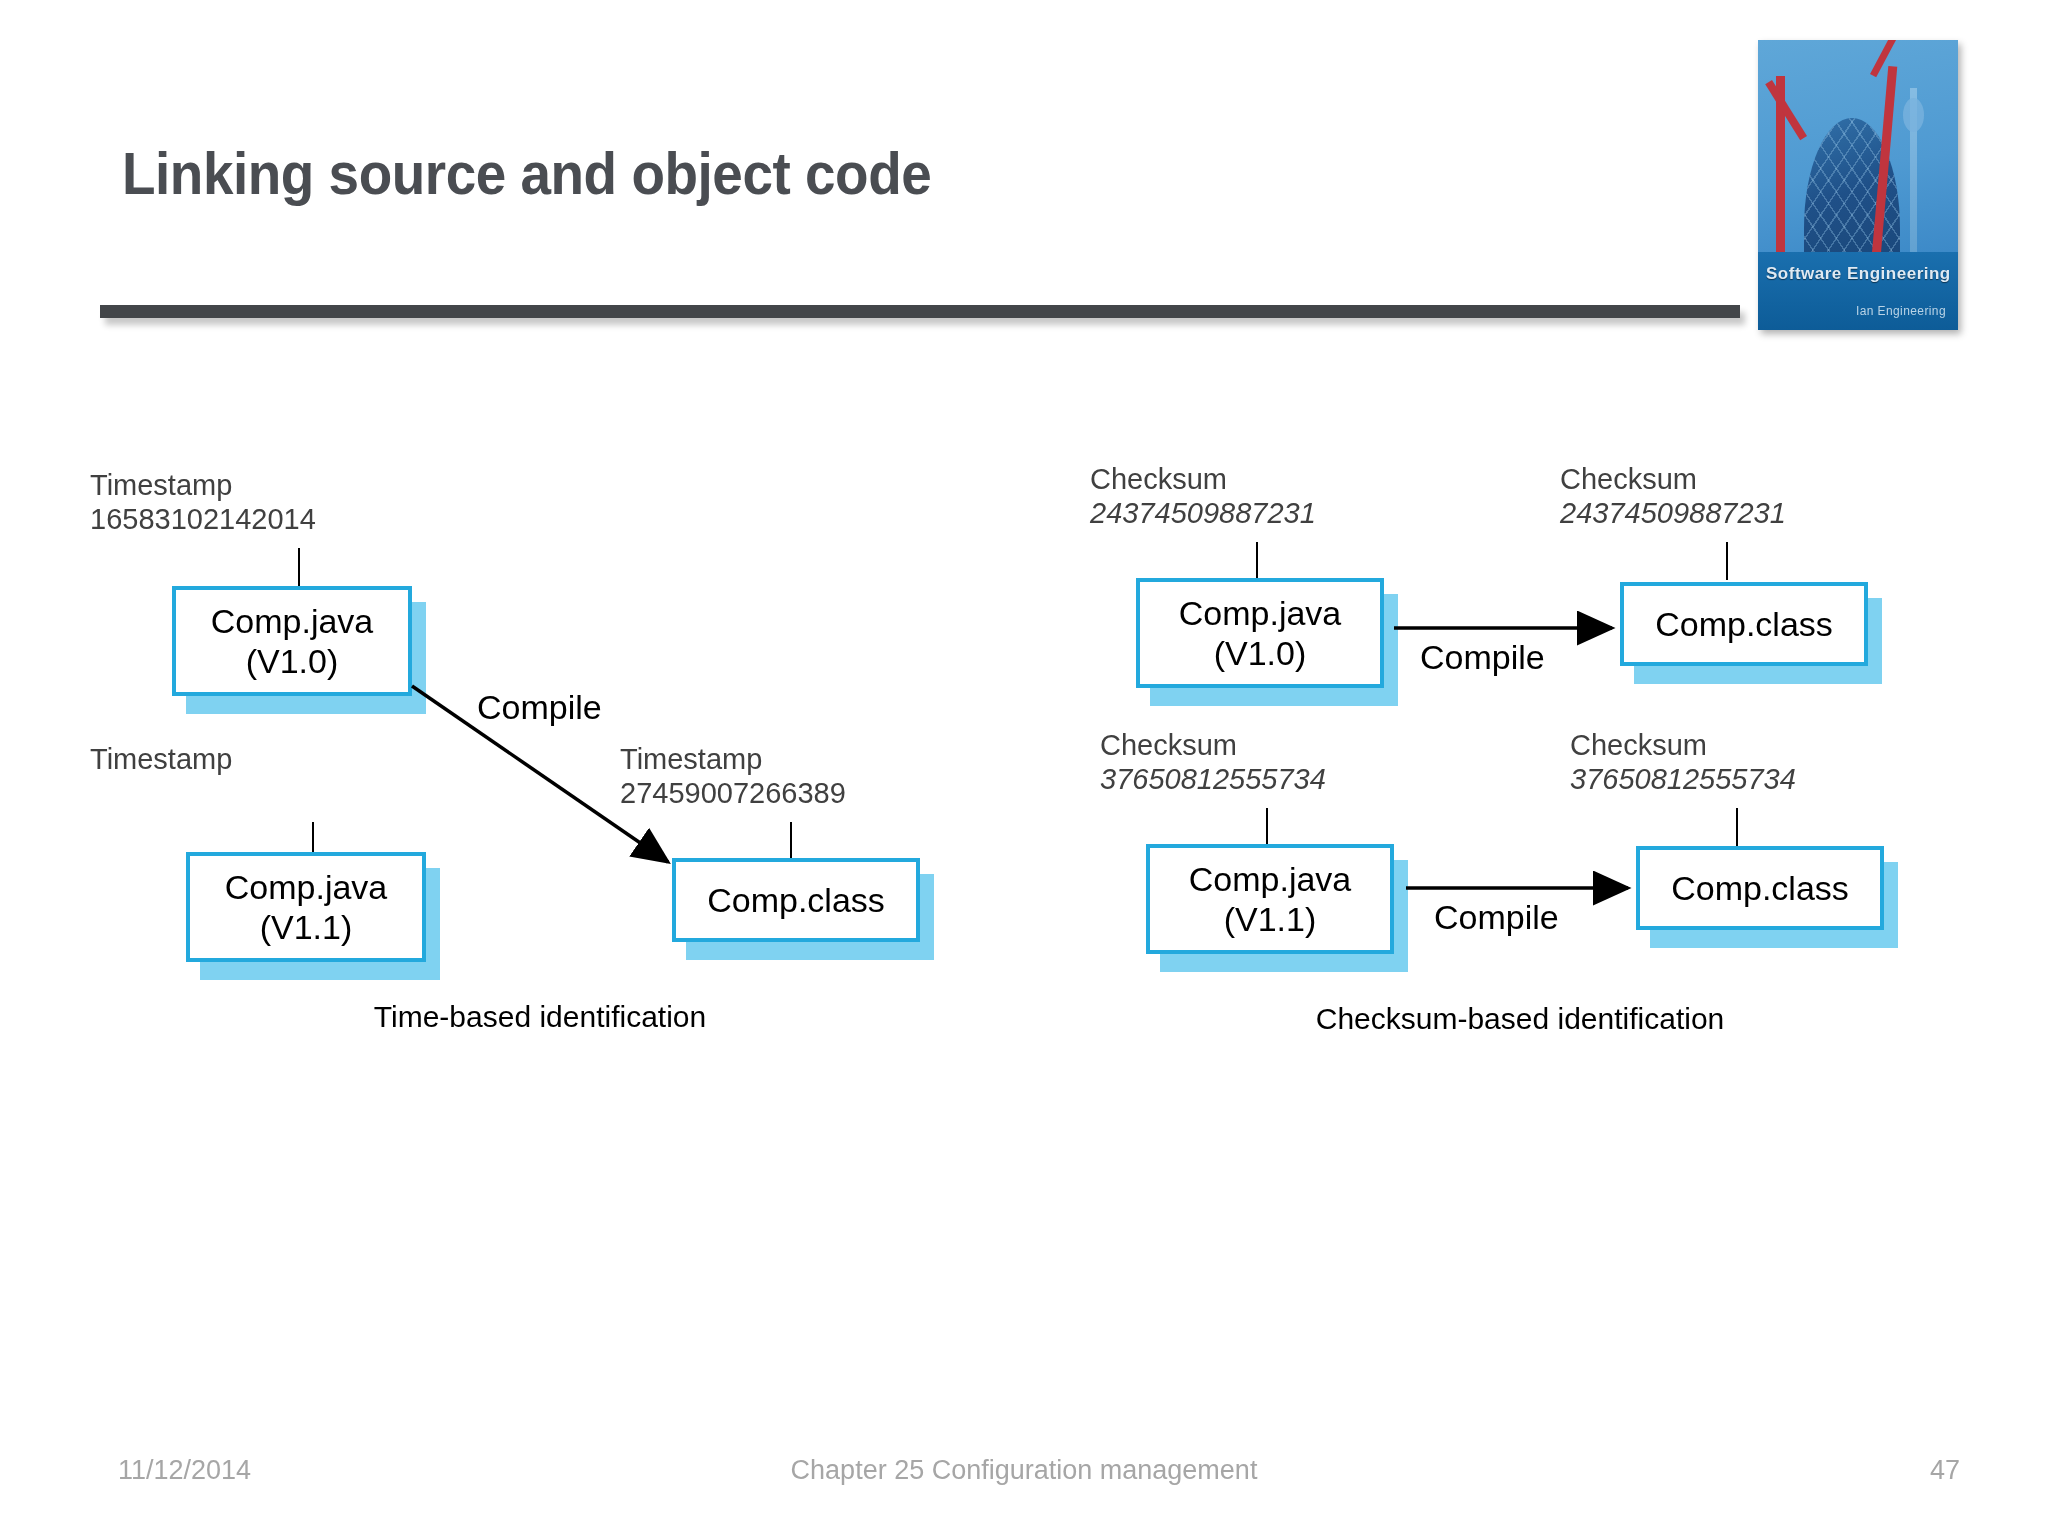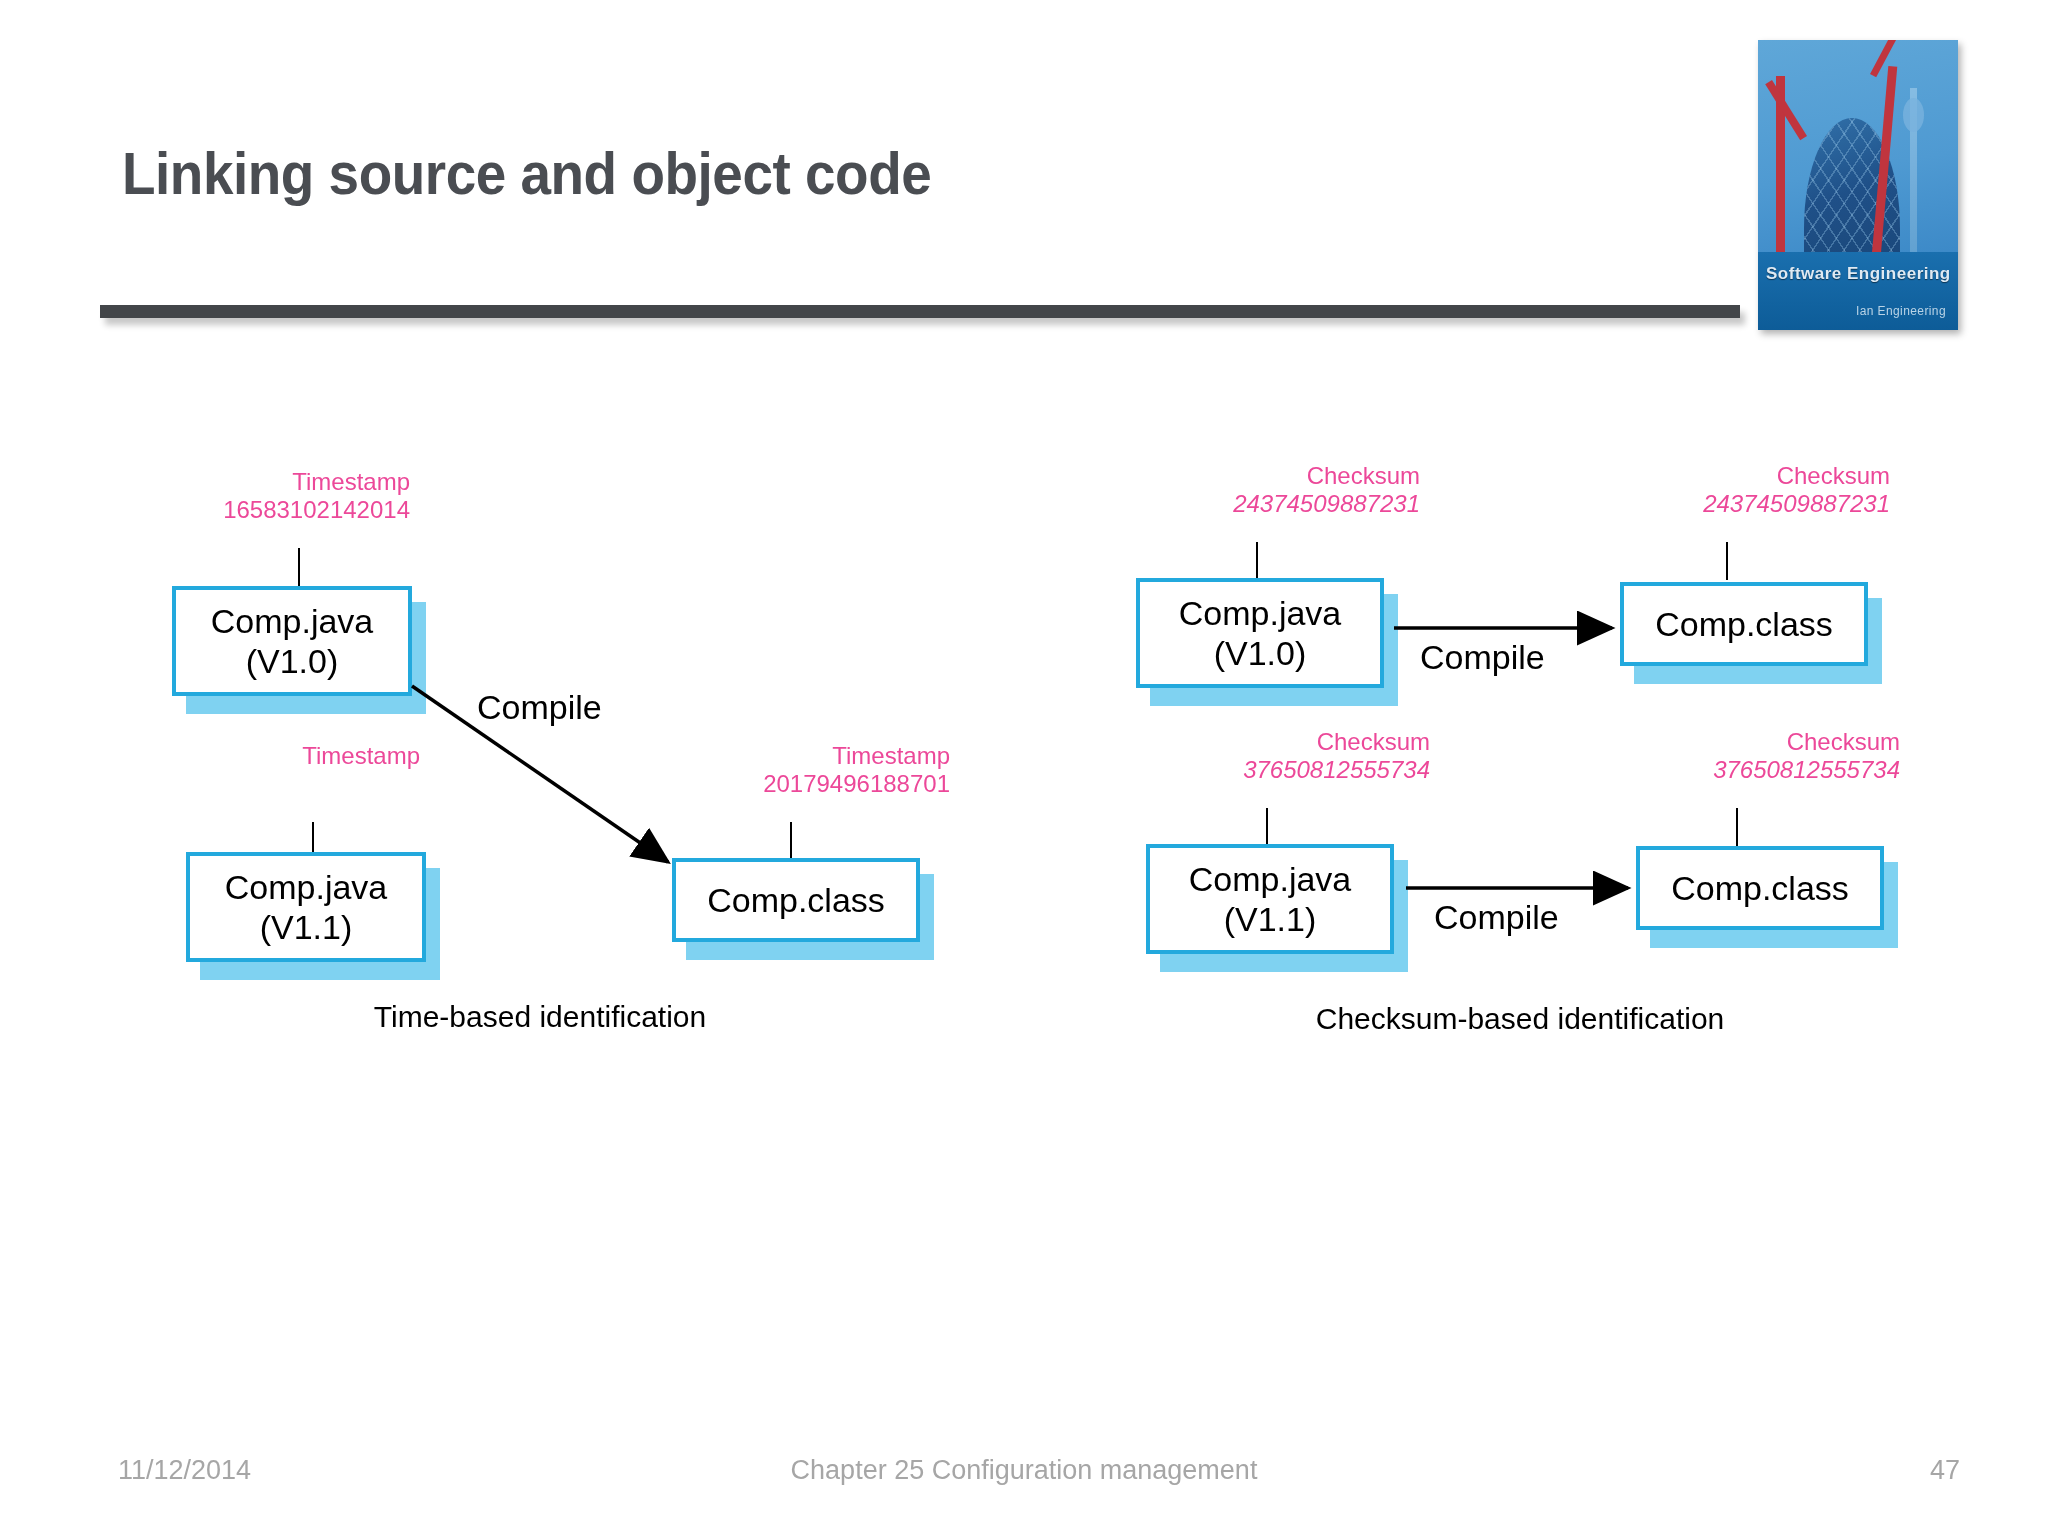--- a/index.html
+++ b/index.html
@@ -80,21 +80,21 @@
     box-sizing:border-box;
     display:flex;flex-direction:column;align-items:center;justify-content:center;
     font-size:34px;color:#000;line-height:1.12;
     z-index:3;
   }
   .node .l2{margin-top:2px;}
   .node-shadow{
     position:absolute;background:#7fd2f1;z-index:2;
   }
   .caplabel{
-    position:absolute;text-align:right;font-size:24px;color:#ec4899;line-height:1.18;
+    position:absolute;text-align:left;font-size:29px;color:#404040;line-height:1.18;
     white-space:nowrap;
   }
   .caplabel .val{display:block;}
   .caplabel .val.italic{font-style:italic;}
   .tick{position:absolute;width:2px;background:#000;z-index:1;}
   .edge-label{
     position:absolute;font-size:34px;color:#000;white-space:nowrap;
   }
   .section-caption{
     position:absolute;font-size:30px;color:#000;text-align:center;white-space:nowrap;
@@ -163,21 +163,21 @@
 </div>
 <div class="tick" style="left:312px;top:822px;height:32px;"></div>
 <div class="node-shadow" style="left: 200px; top: 868px; width: 240px; height: 112px; background: rgb(127, 210, 241);"></div>
 <div class="node" style="left: 186px; top: 852px; width: 240px; height: 110px; border-color: rgb(35, 169, 221);">
   <span>Comp.java</span>
   <span class="l2">(V1.1)</span>
 </div>
 
 <div class="caplabel" style="left:620px;top:742px;width:330px;">
   <span class="kind">Timestamp</span>
-  <span class="val">20179496188701</span>
+  <span class="val">27459007266389</span>
 </div>
 <div class="tick" style="left:790px;top:822px;height:38px;"></div>
 <div class="node-shadow" style="left: 686px; top: 874px; width: 248px; height: 86px; background: rgb(127, 210, 241);"></div>
 <div class="node" style="left: 672px; top: 858px; width: 248px; height: 84px; border-color: rgb(35, 169, 221);">
   <span>Comp.class</span>
 </div>
 
 <div class="section-caption" style="left:320px;top:1000px;width:440px;">Time-based identification</div>
 
 <div class="caplabel" style="left:1090px;top:462px;width:330px;">

